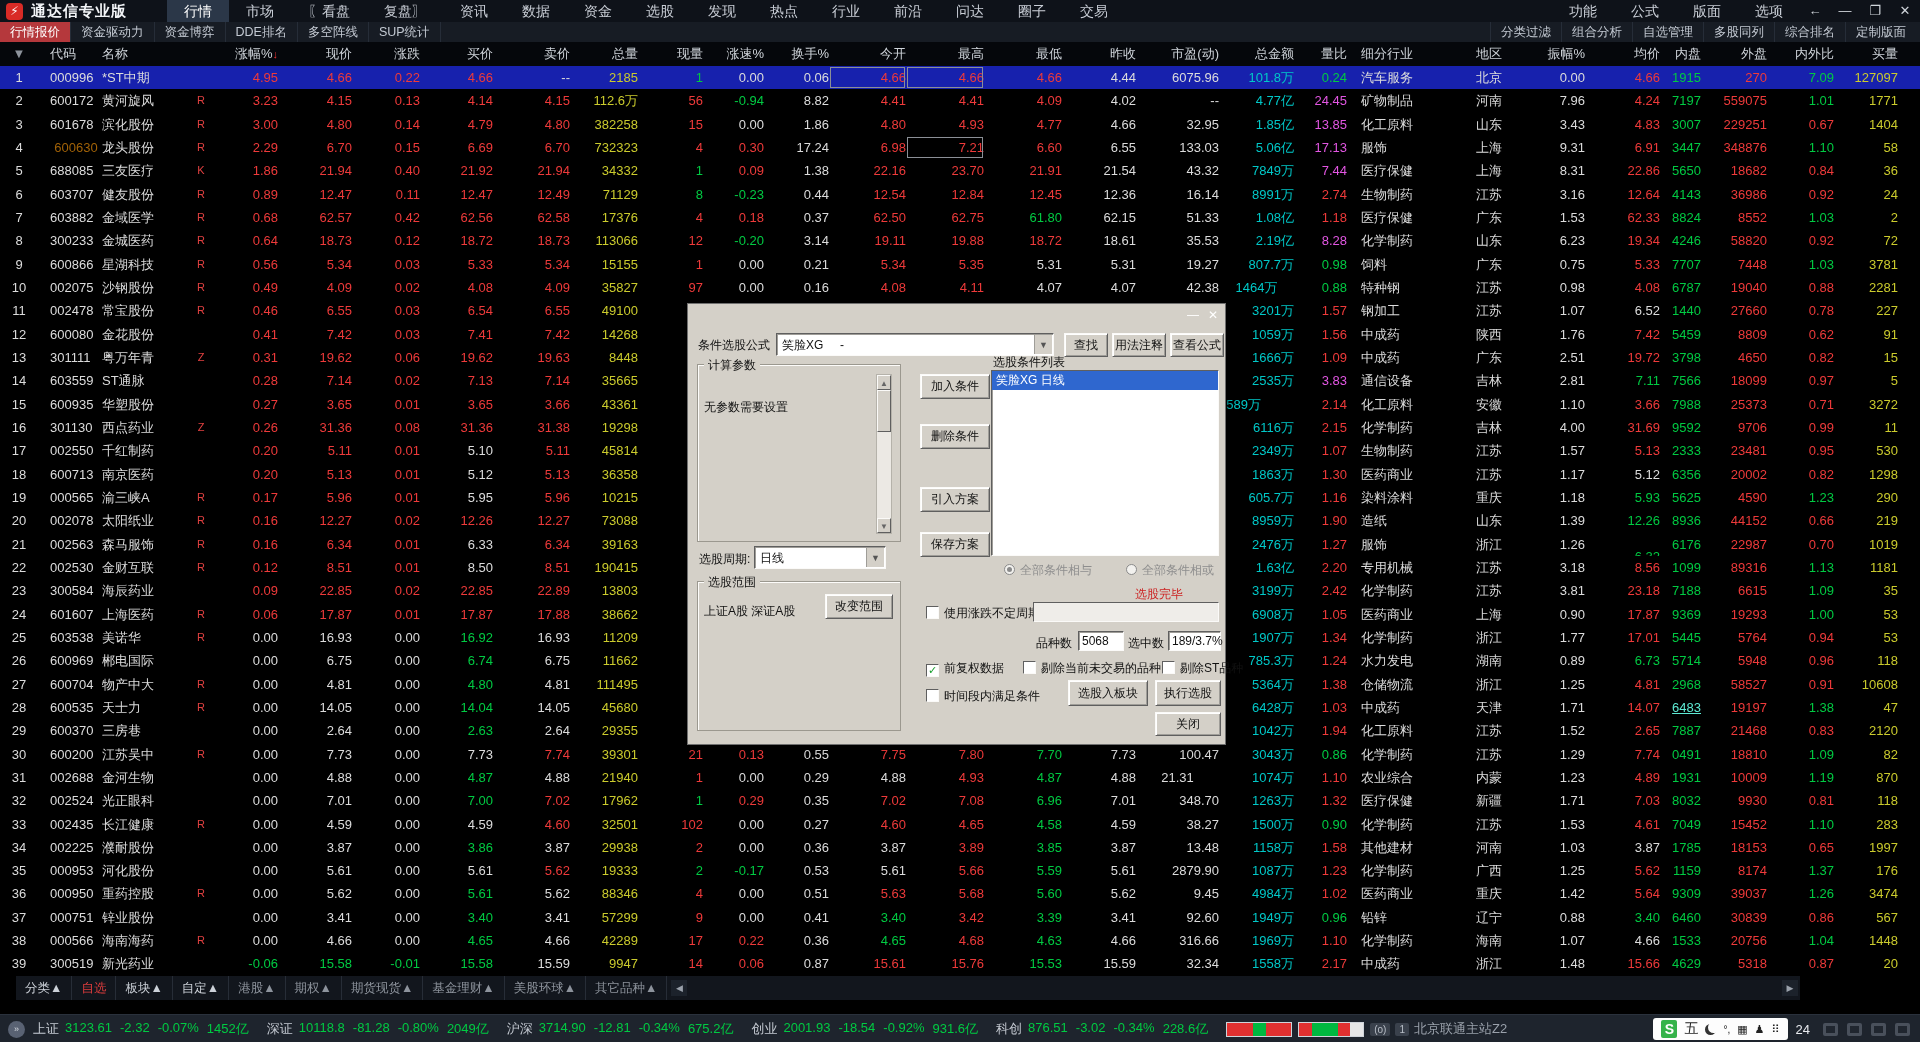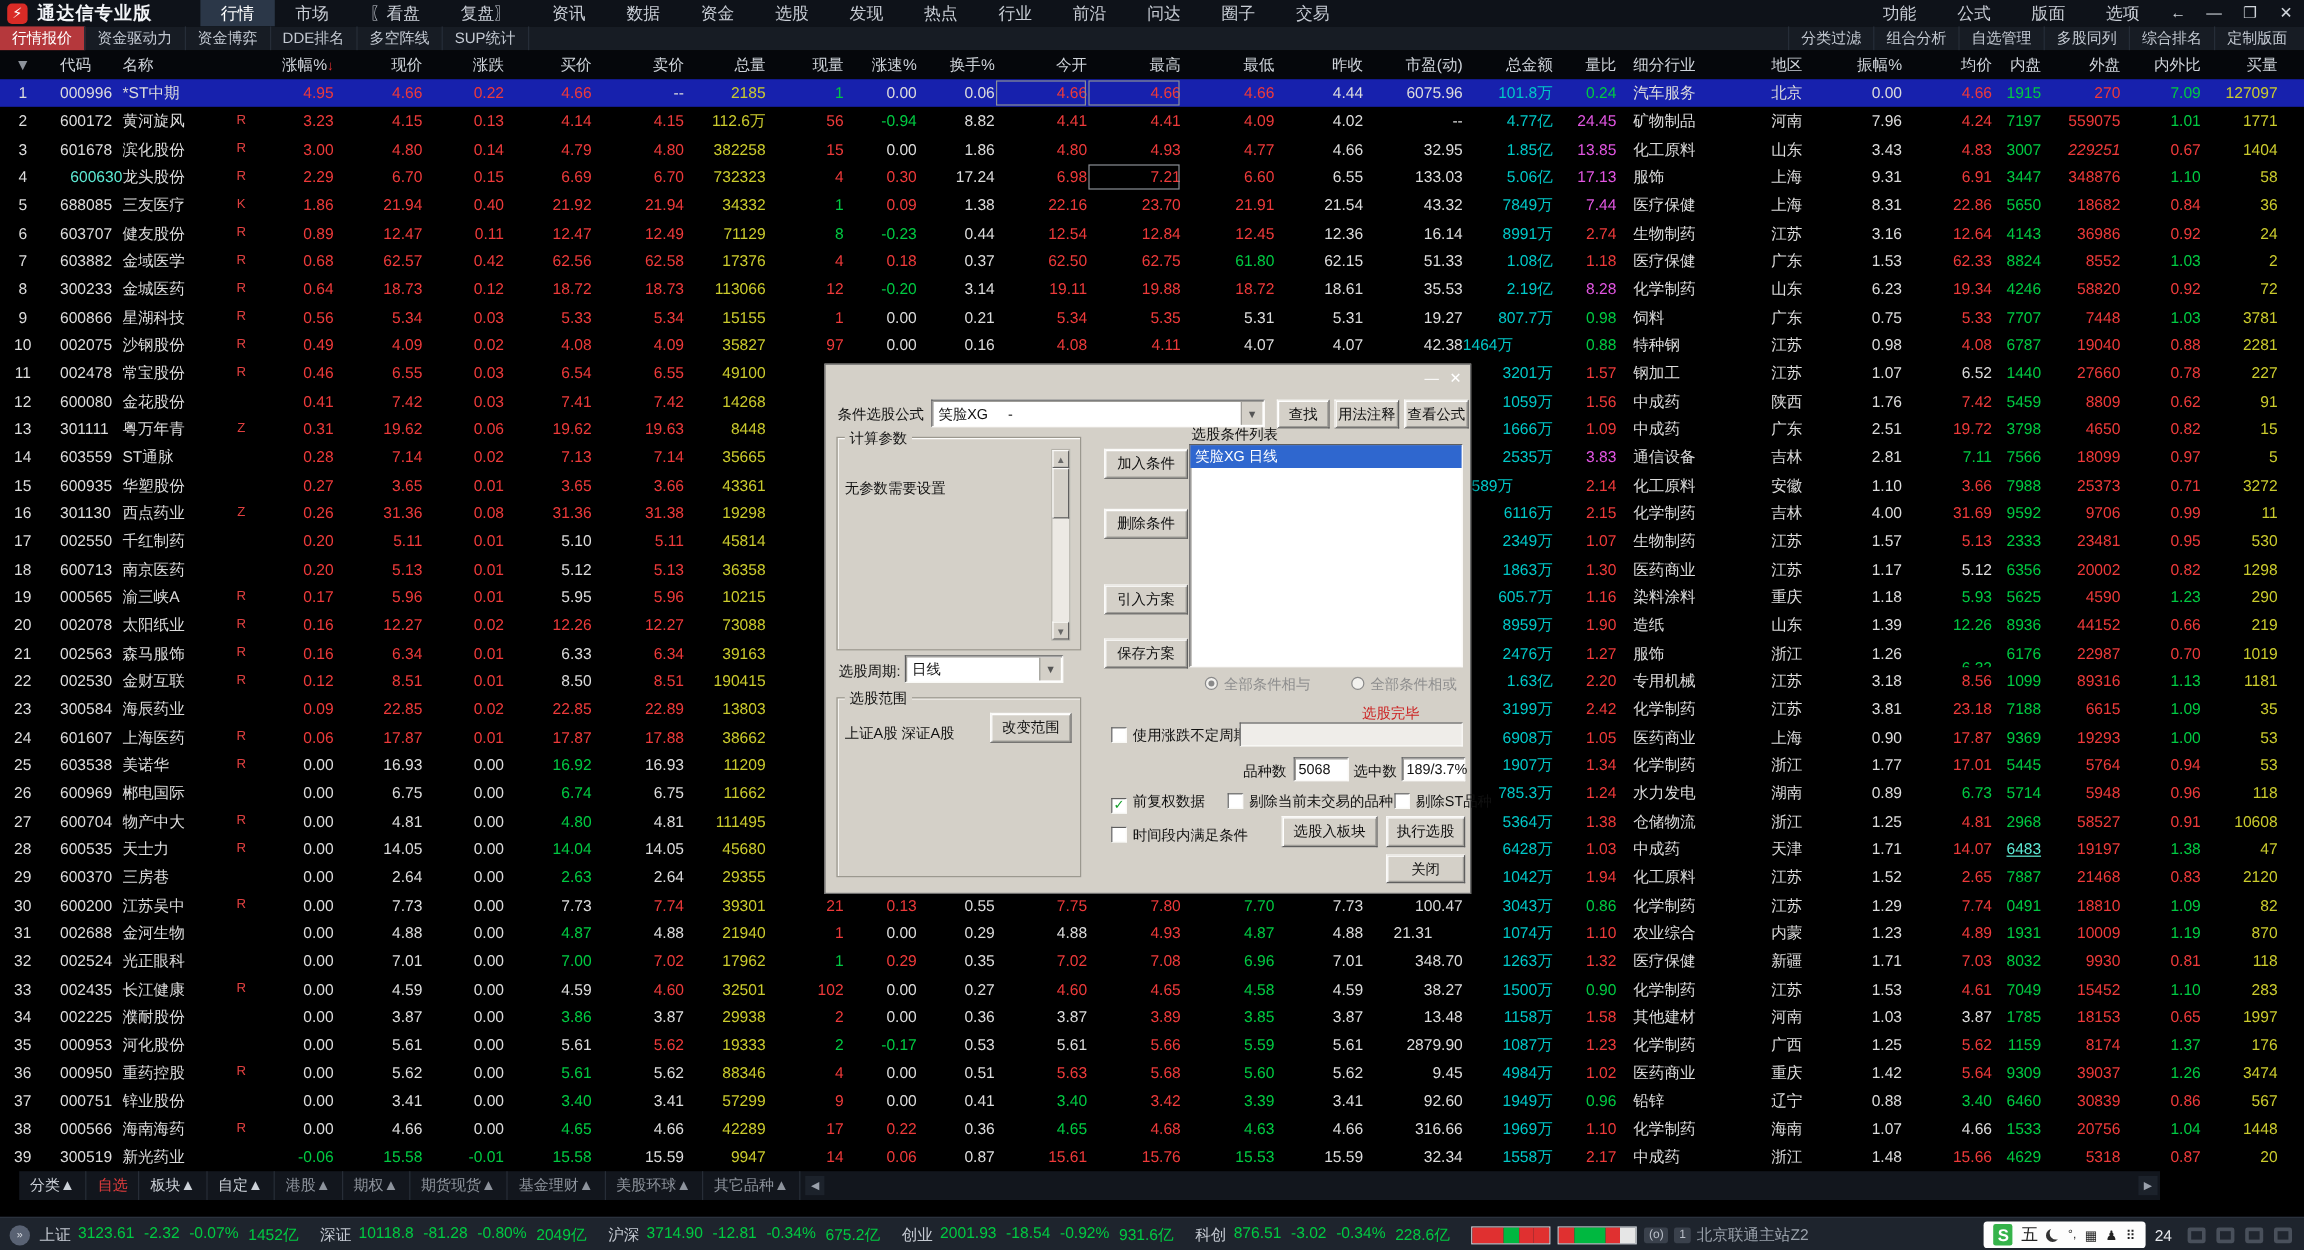--- a/index.html
+++ b/index.html
@@ -264,27 +264,27 @@
           <div class="cell" style="width: 78px; text-align: right; color: rgb(238, 58, 58);">4.77</div>
           <div class="cell" style="width: 74px; text-align: right; color: rgb(220, 220, 220);">4.66</div>
           <div class="cell" style="width: 83px; text-align: right; color: rgb(220, 220, 220);">32.95</div>
           <div class="cell" style="width: 75px; text-align: right; color: rgb(0, 200, 200);">1.85亿</div>
           <div class="cell" style="width: 53px; text-align: right; color: rgb(226, 86, 226);">13.85</div>
           <div class="cell" style="width: 114px; text-align: left; padding-left: 14px; color: rgb(220, 220, 220);">化工原料</div>
           <div class="cell" style="width: 56px; text-align: center; color: rgb(220, 220, 220);">山东</div>
           <div class="cell" style="width: 68px; text-align: right; color: rgb(220, 220, 220);">3.43</div>
           <div class="cell" style="width: 75px; text-align: right; color: rgb(238, 58, 58);">4.83</div>
           <div class="cell" style="width: 41px; text-align: right; color: rgb(0, 202, 66);">3007</div>
-          <div class="cell" style="width: 66px; text-align: right; color: rgb(238, 58, 58); font-style: italic;">229251</div>
+          <div class="cell" style="width: 66px; text-align: right; color: rgb(238, 58, 58);">229251</div>
           <div class="cell" style="width: 67px; text-align: right; color: rgb(238, 58, 58);">0.67</div>
           <div class="cell" style="width: 64px; text-align: right; color: rgb(203, 203, 45);">1404</div>
         </div>
         <div class="row">
           <div class="cell" style="width: 38px; text-align: center; color: rgb(220, 220, 220);">4</div>
-          <div class="cell" style="width: 64px; text-align: right; padding-left: 12px; color: #5eead4;">600630</div>
+          <div class="cell" style="width: 64px; text-align: center; padding-left: 12px; color: #a16207;">600630</div>
           <div class="cell" style="width: 88px; text-align: left; color: rgb(220, 220, 220);">龙头股份</div>
           <div class="cell" style="width: 22px; text-align: center; font-size: 11px; color: rgb(225, 64, 64);">R</div>
           <div class="cell" style="width: 66px; text-align: right; color: rgb(238, 58, 58);">2.29</div>
           <div class="cell" style="width: 74px; text-align: right; color: rgb(238, 58, 58);">6.70</div>
           <div class="cell" style="width: 68px; text-align: right; color: rgb(238, 58, 58);">0.15</div>
           <div class="cell" style="width: 73px; text-align: right; color: rgb(238, 58, 58);">6.69</div>
           <div class="cell" style="width: 77px; text-align: right; color: rgb(238, 58, 58);">6.70</div>
           <div class="cell" style="width: 68px; text-align: right; color: rgb(203, 203, 45);">732323</div>
           <div class="cell" style="width: 65px; text-align: right; color: rgb(238, 58, 58);">4</div>
           <div class="cell" style="width: 61px; text-align: right; color: rgb(238, 58, 58);">0.30</div>
@@ -467,21 +467,21 @@
           <div class="cell" style="width: 77px; text-align: right; color: rgb(238, 58, 58);">4.09</div>
           <div class="cell" style="width: 68px; text-align: right; color: rgb(203, 203, 45);">35827</div>
           <div class="cell" style="width: 65px; text-align: right; color: rgb(238, 58, 58);">97</div>
           <div class="cell" style="width: 61px; text-align: right; color: rgb(220, 220, 220);">0.00</div>
           <div class="cell" style="width: 65px; text-align: right; color: rgb(220, 220, 220);">0.16</div>
           <div class="cell" style="width: 77px; text-align: right; color: rgb(238, 58, 58);">4.08</div>
           <div class="cell" style="width: 78px; text-align: right; color: rgb(238, 58, 58);">4.11</div>
           <div class="cell" style="width: 78px; text-align: right; color: rgb(220, 220, 220);">4.07</div>
           <div class="cell" style="width: 74px; text-align: right; color: rgb(220, 220, 220);">4.07</div>
           <div class="cell" style="width: 83px; text-align: right; color: rgb(220, 220, 220);">42.38</div>
-          <div class="cell" style="width: 75px; text-align: left; color: rgb(0, 200, 200);">1464万</div>
+          <div class="cell" style="width: 75px; text-align: center; color: rgb(0, 200, 200);">1464万</div>
           <div class="cell" style="width: 53px; text-align: right; color: rgb(0, 202, 66);">0.88</div>
           <div class="cell" style="width: 114px; text-align: left; padding-left: 14px; color: rgb(220, 220, 220);">特种钢</div>
           <div class="cell" style="width: 56px; text-align: center; color: rgb(220, 220, 220);">江苏</div>
           <div class="cell" style="width: 68px; text-align: right; color: rgb(220, 220, 220);">0.98</div>
           <div class="cell" style="width: 75px; text-align: right; color: rgb(238, 58, 58);">4.08</div>
           <div class="cell" style="width: 41px; text-align: right; color: rgb(0, 202, 66);">6787</div>
           <div class="cell" style="width: 66px; text-align: right; color: rgb(238, 58, 58);">19040</div>
           <div class="cell" style="width: 67px; text-align: right; color: rgb(238, 58, 58);">0.88</div>
           <div class="cell" style="width: 64px; text-align: right; color: rgb(203, 203, 45);">2281</div>
         </div>

